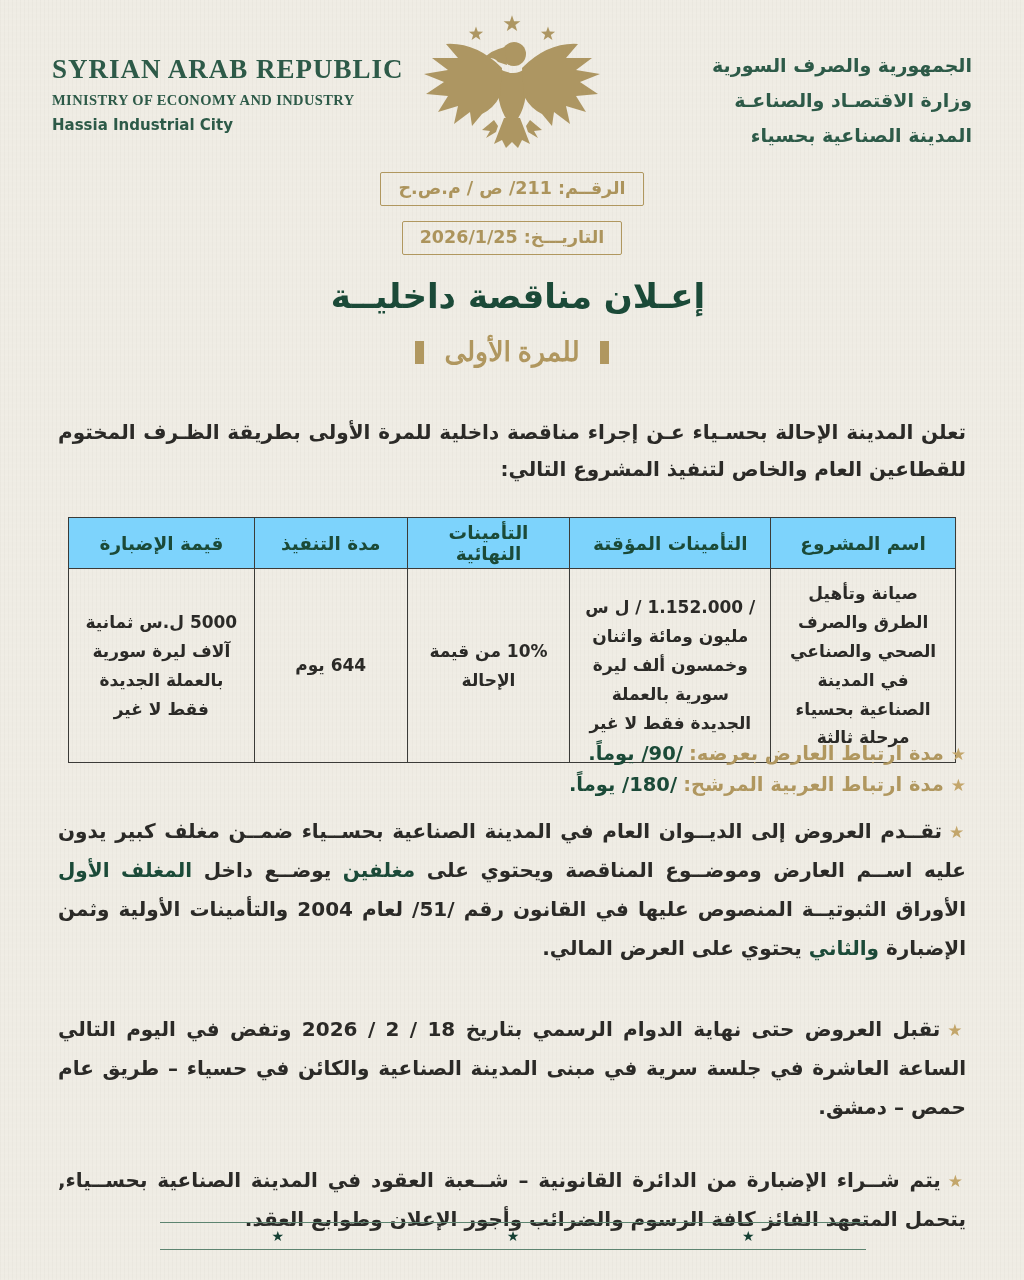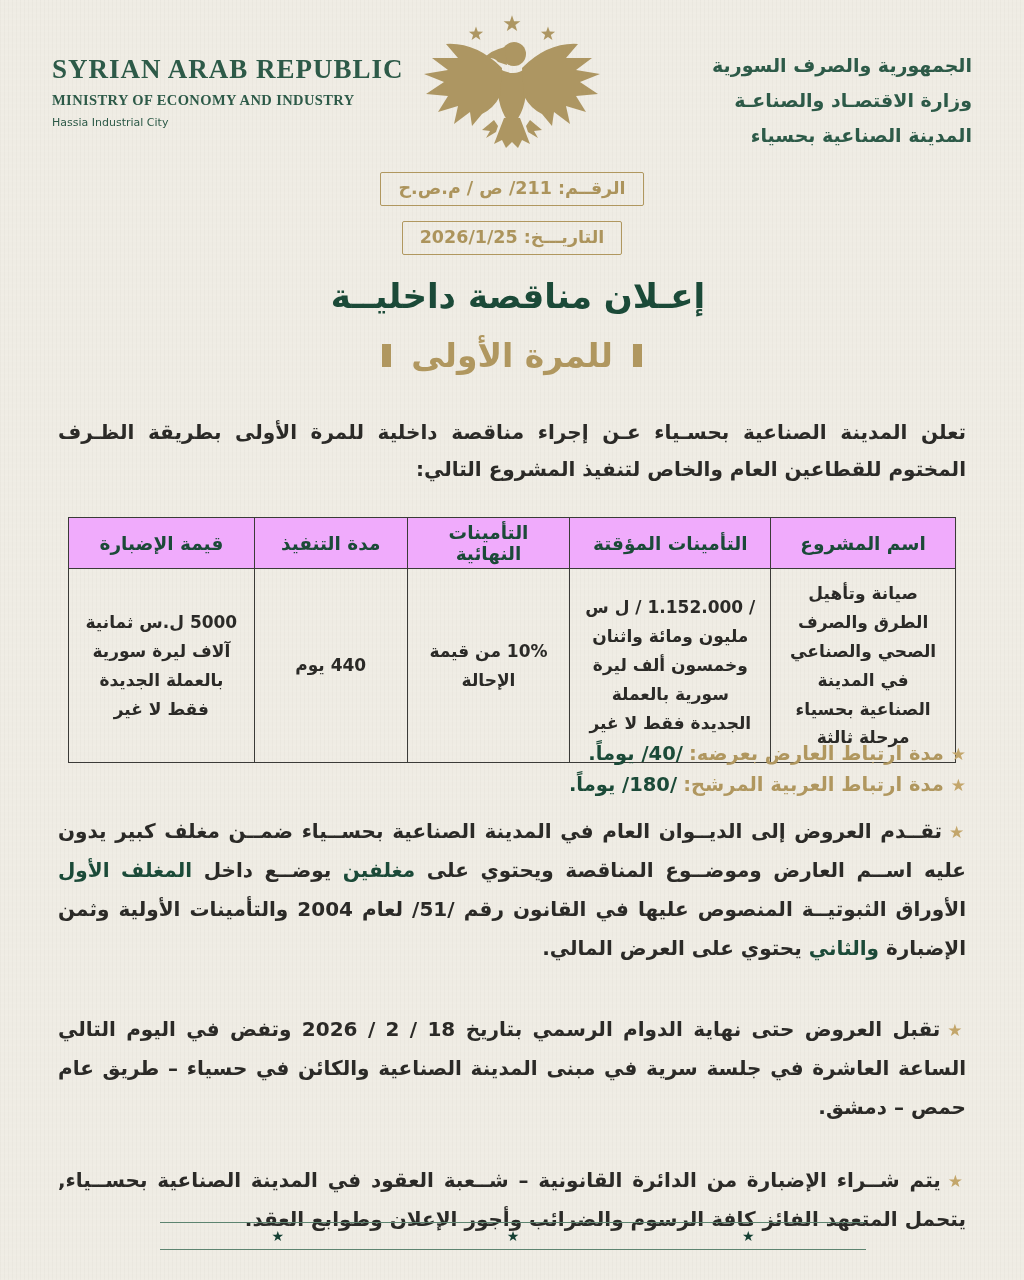--- a/index.html
+++ b/index.html
@@ -14,46 +14,46 @@
     background:
       repeating-linear-gradient(90deg, rgba(120,110,90,0.035) 0 1px, transparent 1px 4px),
       repeating-linear-gradient(0deg, rgba(255,255,255,0.05) 0 2px, transparent 2px 6px);
   }
 
   
   .header { position:absolute; top:44px; left:52px; right:52px; display:flex; justify-content:space-between; }
   .h-left { padding-top:10px; color:#2d5a48; }
   .h-left .l1 { font-family:"Liberation Serif", serif; font-size:27px; letter-spacing:1px; font-weight:600; }
   .h-left .l2 { font-family:"Liberation Serif", serif; font-size:14.5px; font-weight:700; letter-spacing:0.4px; margin-top:7px; }
-  .h-left .l3 { font-size:11px; font-weight:400; margin-top:7px; }
+  .h-left .l3 { font-size:15px; font-weight:700; margin-top:7px; }
   .h-right { direction:rtl; text-align:right; color:#2d5a48; font-size:19px; font-weight:700; line-height:1.85; padding-top:4px; }
   .emblem { position:absolute; top:12px; left:50%; transform:translateX(-50%); width:200px; height:140px; }
 
   
   .badges { position:absolute; top:172px; left:0; right:0; display:flex; flex-direction:column; align-items:center; gap:15px; }
   .badge {
     direction:rtl; border:1.6px solid #b0975f; border-radius:2px;
     padding:5px 17px 7px; color:#ac945c; font-size:17.5px; font-weight:700; white-space:nowrap;
   }
 
   
   .title { position:absolute; top:276px; left:12px; right:0; text-align:center; direction:rtl;
            font-size:34px; font-weight:800; color:#1b4a38; letter-spacing:0.5px; }
   .subtitle { position:absolute; top:336px; left:0; right:0; display:flex; justify-content:center; align-items:center; gap:20px;
-              direction:rtl; font-size:33px; font-weight:800; color:#b0975f; }
+              direction:rtl; font-size:27px; font-weight:800; color:#b0975f;font-family:Liberation Serif, serif; }
   .subtitle .bar { width:9px; height:23px; background:#b0975f; }
 
   
   .intro { position:absolute; top:414px; right:58px; left:58px; direction:rtl;
            text-align:justify; font-size:20px; font-weight:700; line-height:1.85; color:#2b2a27; }
 
   
   table.tender { position:absolute; top:517px; right:68px; width:888px; border-collapse:collapse; direction:rtl; }
   table.tender th {
-    background:#f0abfc; border:1.2px solid #3b3b38; height:42px;
+    background:#7dd3fc; border:1.2px solid #3b3b38; height:42px;
     font-size:18.5px; font-weight:800; color:#1b4a38; padding:4px 10px;
   }
   table.tender td {
     border:1.2px solid #3b3b38; height:152px; text-align:center; vertical-align:middle;
     font-size:17px; font-weight:700; color:#2b2a27; line-height:1.7; padding:10px 14px;
   }
 
   
   .bullets { position:absolute; top:742px; right:58px; left:58px; direction:rtl; }
   .kv { text-align:right; font-size:19.5px; margin-bottom:8px; }
@@ -117,21 +117,21 @@
     <div class="badge">التاريـــخ: 2026/1/25</div>
   </div>
 
   <div class="title">إعـلان مناقصة داخليــة</div>
   <div class="subtitle">
     <span class="bar"></span>
     <span>للمرة الأولى</span>
     <span class="bar"></span>
   </div>
 
-  <p class="intro">تعلن المدينة الصناعية بحسـياء عـن إجراء مناقصة داخلية للمرة الأولى بطريقة الظـرف المختوم للقطاعين العام والخاص لتنفيذ المشروع التالي:</p>
+  <p class="intro">تعلن المدينة الإحالة بحسـياء عـن إجراء مناقصة داخلية للمرة الأولى بطريقة الظـرف المختوم للقطاعين العام والخاص لتنفيذ المشروع التالي:</p>
 
   <table class="tender">
     <colgroup>
       <col style="width:185px">
         <col style="width:201px">
         <col style="width:163px">
         <col style="width:153px">
         <col style="width:186px">
     </colgroup>
     <thead>
@@ -141,29 +141,29 @@
         <th>التأمينات النهائية</th>
         <th>مدة التنفيذ</th>
         <th>قيمة الإضبارة</th>
       </tr>
     </thead>
     <tbody>
       <tr>
         <td>صيانة وتأهيل الطرق والصرف الصحي والصناعي في المدينة الصناعية بحسياء مرحلة ثالثة</td>
         <td>/ 1.152.000 / ل س مليون ومائة واثنان وخمسون ألف ليرة سورية بالعملة الجديدة فقط لا غير</td>
         <td>10% من قيمة الإحالة</td>
-        <td>440 يوم</td>
+        <td>644 يوم</td>
         <td>5000 ل.س ثمانية آلاف ليرة سورية بالعملة الجديدة فقط لا غير</td>
       </tr>
     </tbody>
   </table>
 
   <div class="bullets">
 
-    <div class="kv"><span class="star">★</span><span class="lbl">مدة ارتباط العارض بعرضه:</span> <span class="val">/40/ يوماً.</span></div>
+    <div class="kv"><span class="star">★</span><span class="lbl">مدة ارتباط العارض بعرضه:</span> <span class="val">/90/ يوماً.</span></div>
 
     <div class="kv"><span class="star">★</span><span class="lbl">مدة ارتباط العربية المرشح:</span> <span class="val">/180/ يوماً.</span></div>
 
     <p class="para p3"><span class="star">★</span><span>تقــدم العروض إلى الديــوان العام في المدينة الصناعية بحســياء ضمــن مغلف كبير يدون عليه اســم العارض وموضــوع المناقصة ويحتوي على </span><span class="hl">مغلفين</span><span> يوضــع داخل </span><span class="hl">المغلف الأول</span><span> الأوراق الثبوتيــة المنصوص عليها في القانون رقم /51/ لعام 2004 والتأمينات الأولية وثمن الإضبارة </span><span class="hl">والثاني</span><span> يحتوي على العرض المالي.</span></p>
 
     <p class="para p4"><span class="star">★</span><span>تقبل العروض حتى نهاية الدوام الرسمي بتاريخ 18 / 2 / 2026 وتفض في اليوم التالي الساعة العاشرة في جلسة سرية في مبنى المدينة الصناعية والكائن في حسياء – طريق عام حمص – دمشق.</span></p>
 
     <p class="para p5"><span class="star">★</span><span>يتم شــراء الإضبارة من الدائرة القانونية – شــعبة العقود في المدينة الصناعية بحســياء, يتحمل المتعهد الفائز كافة الرسوم والضرائب وأجور الإعلان وطوابع العقد.</span></p>
 
   </div>

